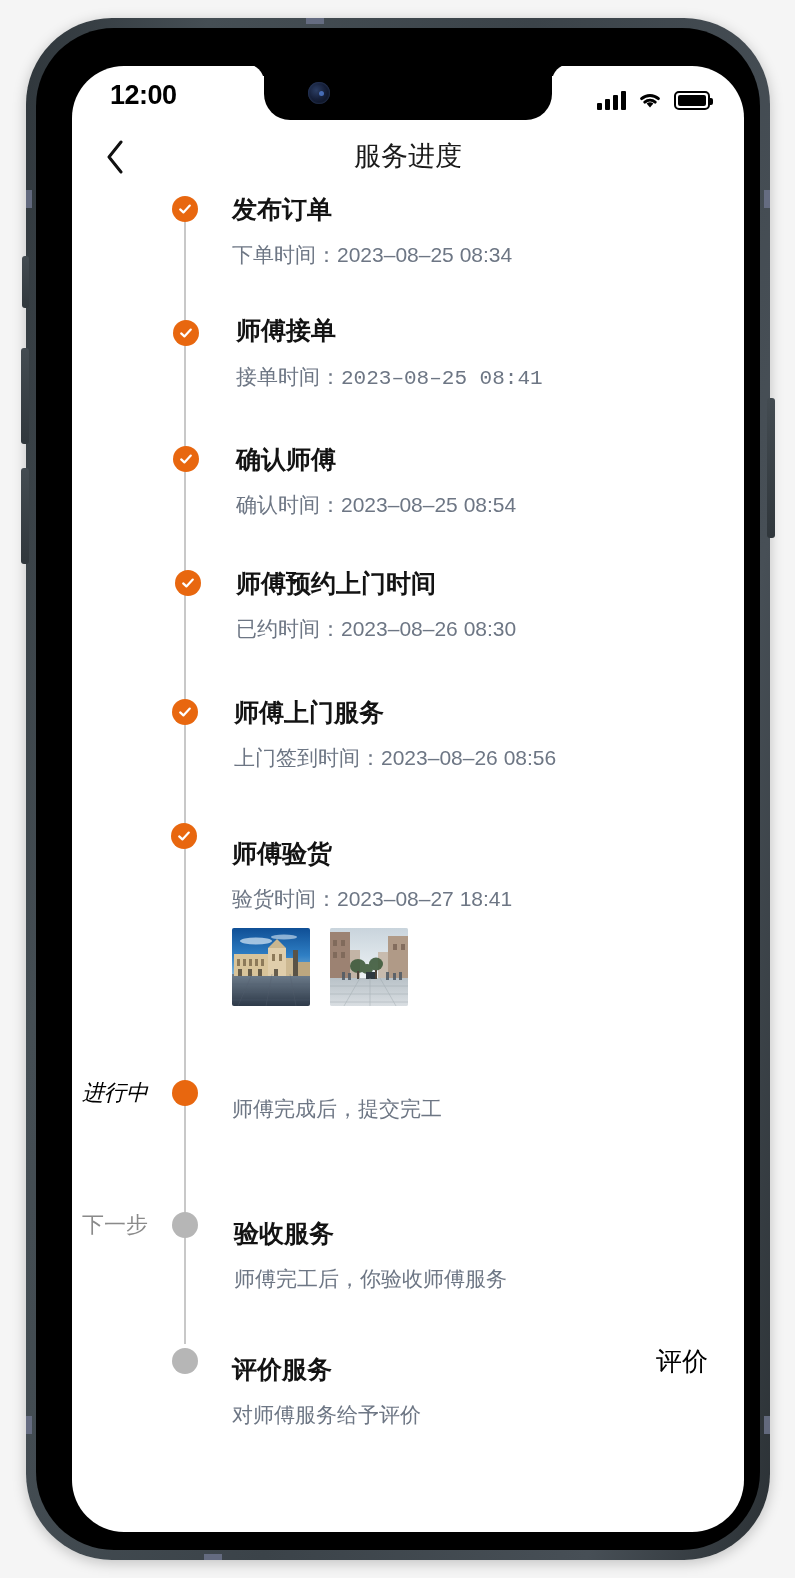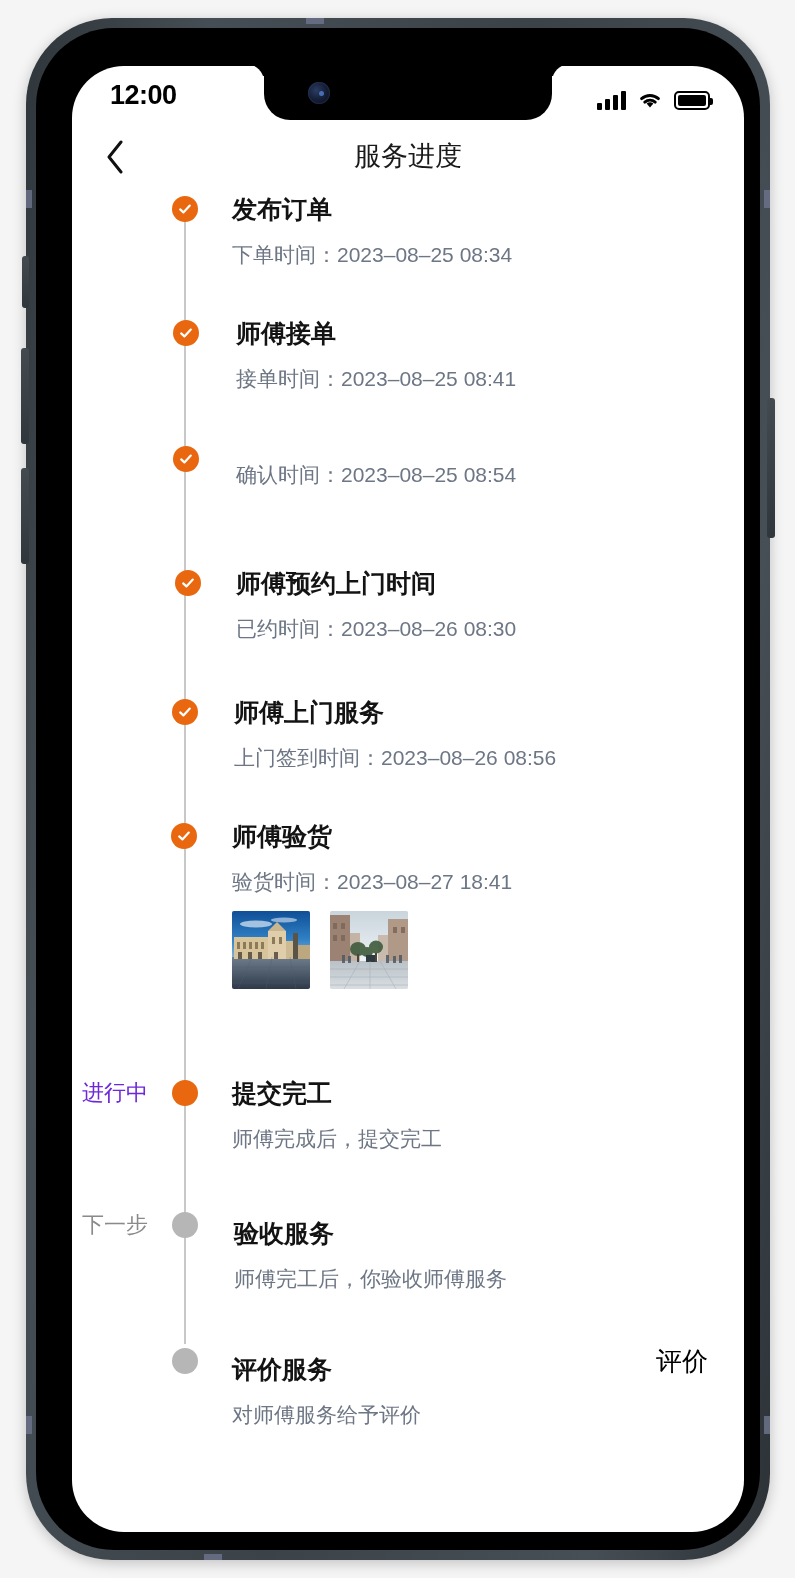--- a/index.html
+++ b/index.html
@@ -204,21 +204,21 @@
   }
   .step-stage-label {
     position: absolute;
     right: 596px;      
     top: 0;
     width: 120px;
     text-align: right;
     font-size: 22px;
     white-space: nowrap;
   }
-  .stage-current { color: #6d28d9; }
+  .stage-current { color: #000000; font-style: italic; }
   .stage-next { color: #8a8a8a; }
 
   .step-dot {
     position: absolute;
     border-radius: 50%;
   }
   .dot-done {
     width: 26px; height: 26px;
     background: #e8670f;
     display: flex; align-items: center; justify-content: center;
@@ -344,33 +344,34 @@
             <div class="step-desc">下单时间：2023–08–25 08:34</div>
           </div>
         </div>
 
         <div class="step" style="top:124px;">
           <div class="step-dot dot-done" style="left:101px; top:2px;">
             <svg width="16" height="16" viewBox="0 0 16 16">
                 <path d="M3.2 8.4 L6.4 11.4 L12.8 4.6" stroke="#fff" stroke-width="2.2" fill="none" stroke-linecap="round" stroke-linejoin="round"></path>
               </svg>
           </div>
-          <div class="step-body" style="left:164px; top:0px;">
+          <div class="step-body" style="left:164px; top:0px;font-family:Liberation Mono, monospace;">
             <div class="step-title">师傅接单</div>
             <div class="step-desc">接单时间：2023–08–25 08:41</div>
           </div>
         </div>
 
         <div class="step" style="top:250px;">
           <div class="step-dot dot-done" style="left:101px; top:2px;">
             <svg width="16" height="16" viewBox="0 0 16 16">
                 <path d="M3.2 8.4 L6.4 11.4 L12.8 4.6" stroke="#fff" stroke-width="2.2" fill="none" stroke-linecap="round" stroke-linejoin="round"></path>
               </svg>
           </div>
           <div class="step-body" style="left:164px; top:0px;">
+            <div class="step-title">确认师傅</div>
             <div class="step-desc">确认时间：2023–08–25 08:54</div>
           </div>
         </div>
 
         <div class="step" style="top:374px;">
           <div class="step-dot dot-done" style="left:103px; top:2px;">
             <svg width="16" height="16" viewBox="0 0 16 16">
                 <path d="M3.2 8.4 L6.4 11.4 L12.8 4.6" stroke="#fff" stroke-width="2.2" fill="none" stroke-linecap="round" stroke-linejoin="round"></path>
               </svg>
           </div>
@@ -391,21 +392,21 @@
             <div class="step-desc">上门签到时间：2023–08–26 08:56</div>
           </div>
         </div>
 
         <div class="step" style="top:627px;">
           <div class="step-dot dot-done" style="left:99px; top:2px;">
             <svg width="16" height="16" viewBox="0 0 16 16">
                 <path d="M3.2 8.4 L6.4 11.4 L12.8 4.6" stroke="#fff" stroke-width="2.2" fill="none" stroke-linecap="round" stroke-linejoin="round"></path>
               </svg>
           </div>
-          <div class="step-body" style="left:160px; top:0px;">
+          <div class="step-body" style="left:160px; top:17px;">
             <div class="step-title">师傅验货</div>
             <div class="step-desc">验货时间：2023–08–27 18:41</div>
             <div class="step-photos">
               <div class="photo-thumb">
                 <svg viewBox="0 0 78 78" preserveAspectRatio="none">
                   <defs>
                     <linearGradient id="skyA" x1="0" y1="0" x2="0" y2="1">
                       <stop offset="0%" stop-color="#0f4f96"></stop>
                       <stop offset="60%" stop-color="#2f7fc4"></stop>
                       <stop offset="100%" stop-color="#7fb2d8"></stop>
@@ -502,21 +503,20 @@
                 </svg>
               </div>
             </div>
           </div>
         </div>
 
         <div class="step" style="top:884px;">
           <div class="step-stage-label stage-current">进行中</div>
           <div class="step-dot dot-current" style="left:100px; top:2px;"></div>
           <div class="step-body" style="left:160px; top:0px;">
-            <div class="step-title">提交完工</div>
             <div class="step-desc">师傅完成后，提交完工</div>
           </div>
         </div>
 
         <div class="step" style="top:1016px;">
           <div class="step-stage-label stage-next">下一步</div>
           <div class="step-dot dot-pending" style="left:100px; top:2px;"></div>
           <div class="step-body" style="left:162px; top:8px;">
             <div class="step-title">验收服务</div>
             <div class="step-desc">师傅完工后，你验收师傅服务</div>

